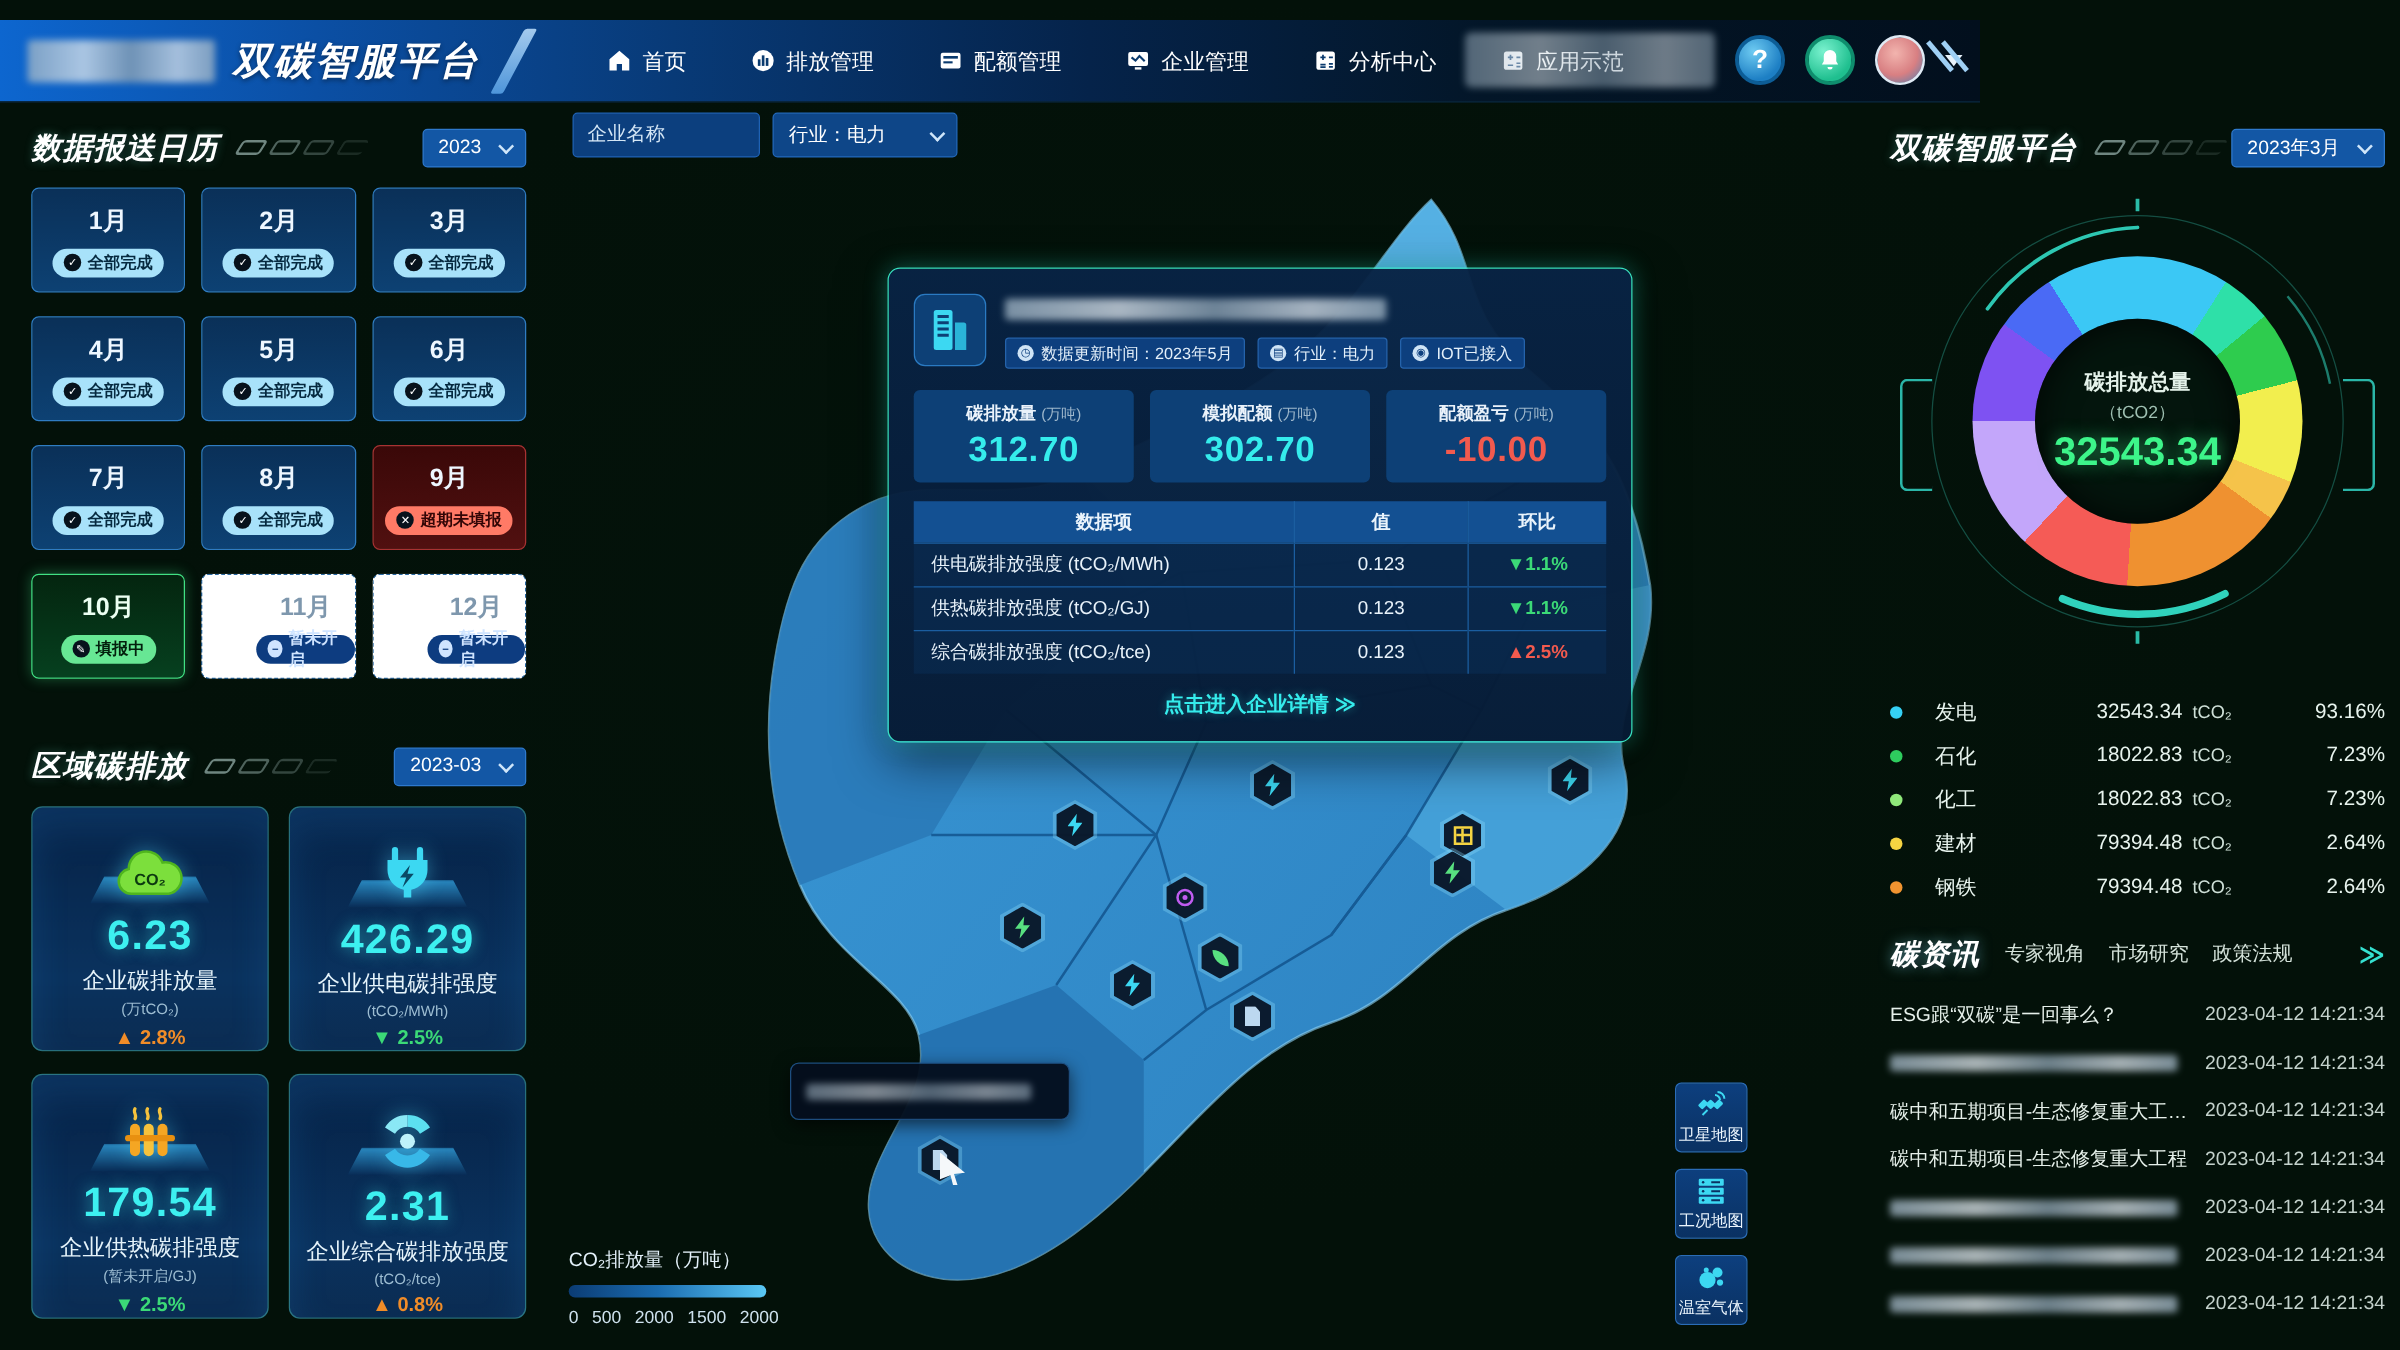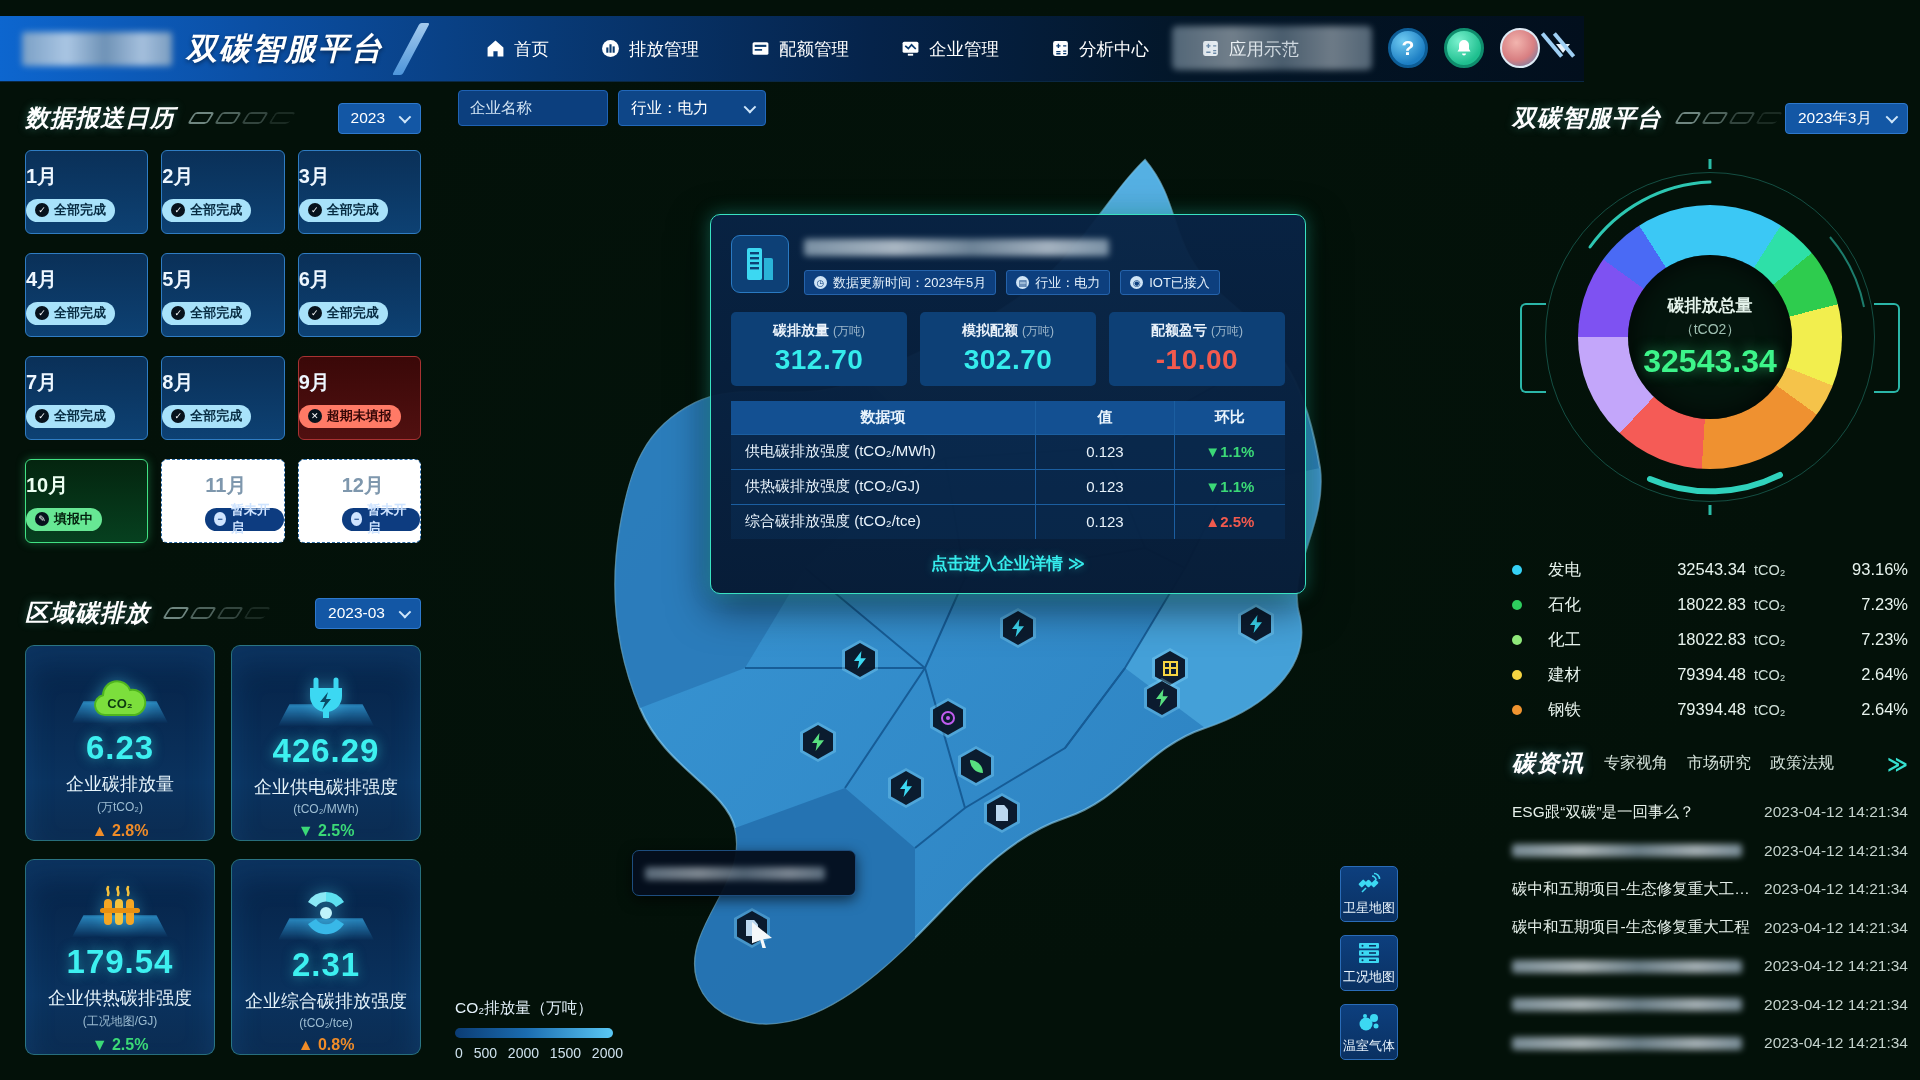--- a/index.html
+++ b/index.html
@@ -53,21 +53,21 @@
   .deco i:nth-child(2){opacity:.7} .deco i:nth-child(3){opacity:.45} .deco i:nth-child(4){opacity:.22; border-right:none;}
   .select { margin-left:auto; background:#1357a5; border:1px solid #2e79cd; border-radius:4px; height:31px;
     display:flex; align-items:center; gap:14px; padding:0 12px; cursor:pointer; }
   .select .sval { font-size:15.5px; color:#fff; }
   .chev { width:9px; height:9px; border-right:2px solid #cfe6fa; border-bottom:2px solid #cfe6fa;
     transform:rotate(45deg) translateY(-2px); }
 
   
   .calendar-sec { left:25px; top:100px; width:396px; }
   .cal-grid { margin-top:14px; display:grid; grid-template-columns:repeat(3,1fr); gap:19px 13px; }
-  .month { height:84px; border-radius:6px; display:flex; flex-direction:column; align-items:flex-start;
+  .month { height:84px; border-radius:6px; display:flex; flex-direction:column; align-items:center;
     justify-content:center; gap:9px; cursor:pointer;
     background:linear-gradient(180deg,#0a3058,#0d4173); border:1px solid #2f7cc2; }
   .month .m-label { font-size:20px; font-weight:bold; color:#eef7ff; }
   .badge { height:23px; border-radius:12px; padding:0 9px; display:flex; align-items:center; gap:5px;
     font-size:13px; font-weight:bold; }
   .b-ico { width:14px; height:14px; border-radius:50%; background:#07121c; color:#fff; font-size:9px;
     display:flex; align-items:center; justify-content:center; font-weight:bold; }
   .month.done .badge { background:#a8e2fa; color:#062a40; }
   .month.overdue { background:linear-gradient(180deg,#3a0808,#511010); border-color:#a83232; }
   .month.overdue .badge { background:#ff7a66; color:#330606; }
@@ -451,21 +451,21 @@
         <svg width="52" height="52" viewBox="0 0 52 52">
             <path d="M14 4c-2 3 2 5 0 8M24 4c-2 3 2 5 0 8M34 4c-2 3 2 5 0 8" stroke="#f5c23c" stroke-width="2.6" fill="none" stroke-linecap="round"></path>
             <rect x="10" y="16" width="8" height="26" rx="4" fill="#f5a623"></rect>
             <rect x="21" y="16" width="8" height="26" rx="4" fill="#f5c23c"></rect>
             <rect x="32" y="16" width="8" height="26" rx="4" fill="#f5a623"></rect>
             <rect x="6" y="25" width="40" height="5" rx="2.5" fill="#e89010"></rect>
           </svg>
       </div>
       <div class="stat-val">179.54</div>
       <div class="stat-label">企业供热碳排强度</div>
-      <div class="stat-unit">(工况地图/GJ)</div>
+      <div class="stat-unit">(暂未开启/GJ)</div>
       <div class="stat-trend down">▼ 2.5%</div>
     </div>
     <div class="stat-card">
       <div class="ico-zone">
           <div class="pedestal"></div>
         <svg width="50" height="50" viewBox="0 0 50 50">
             <path d="M25 4a21 21 0 0 1 18 10l-8 5a12 12 0 0 0-10-5.6Z" fill="#5ce0f0"></path>
             <path d="M43 36a21 21 0 0 1-36 0l8-5a12 12 0 0 0 20 0Z" fill="#38b8e8"></path>
             <path d="M7 14a21 21 0 0 1 18-10v9.4A12 12 0 0 0 15 19Z" fill="#8ae8f5"></path>
             <circle cx="25" cy="25" r="6" fill="#bff2fa"></circle>

